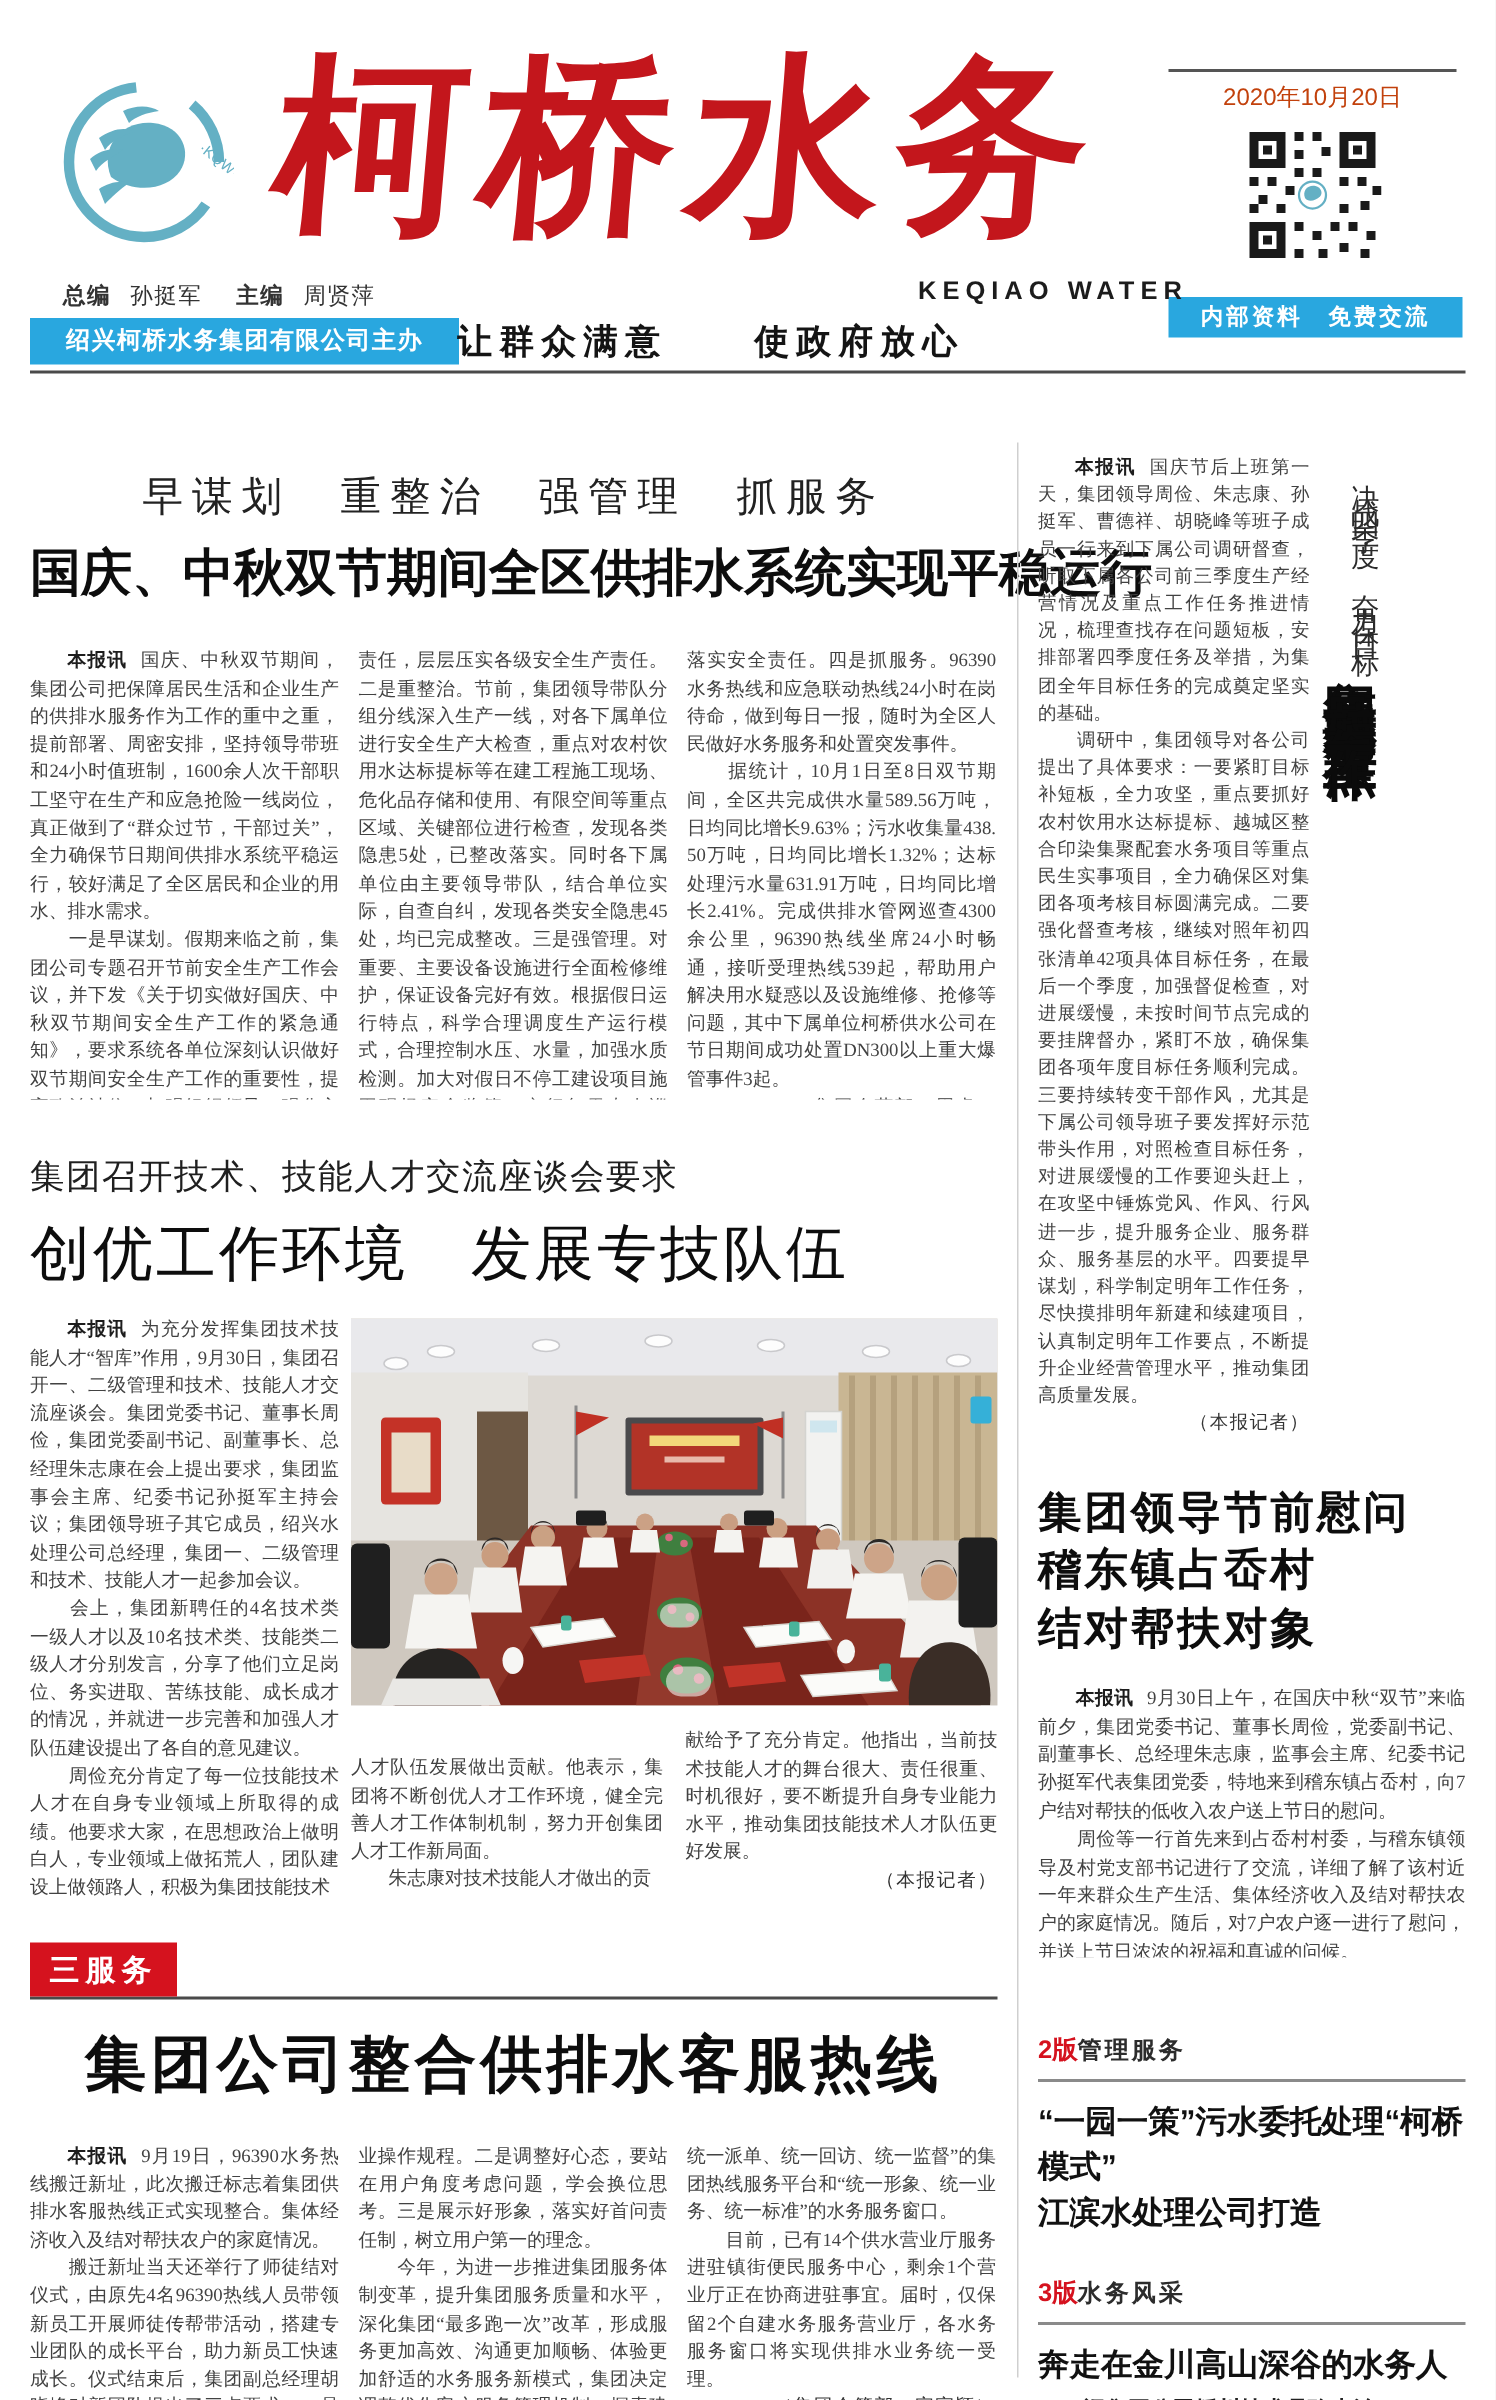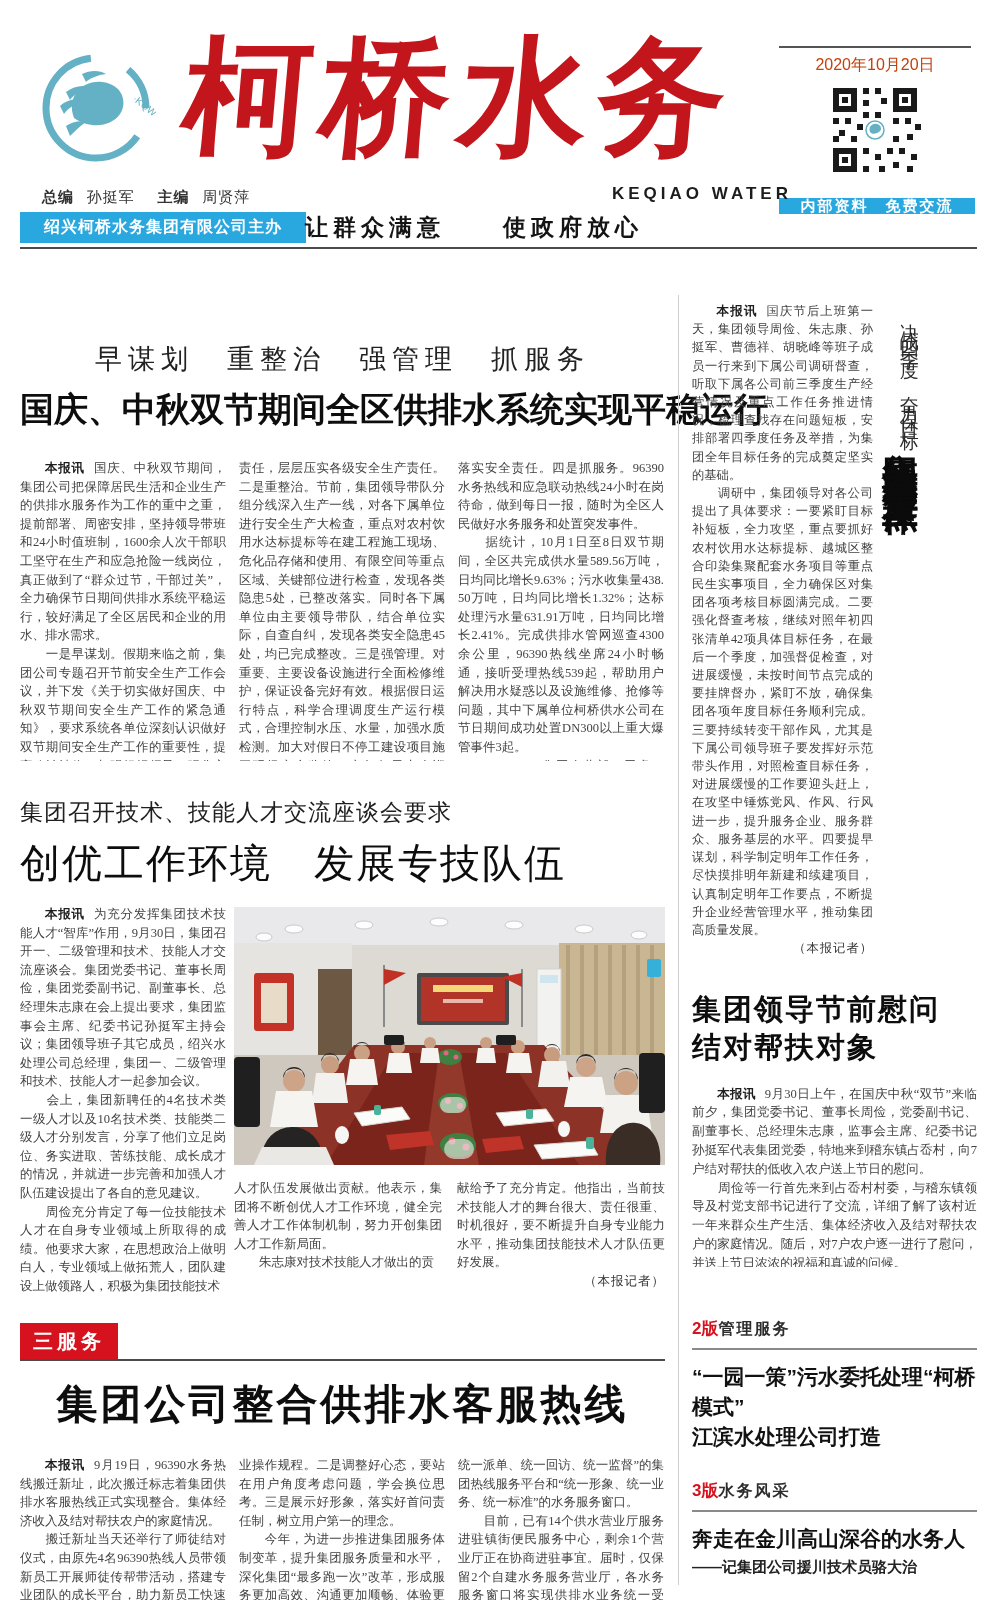--- a/index.html
+++ b/index.html
@@ -22,21 +22,21 @@
   .mast-right{position:absolute;right:22px;top:40px;width:200px;text-align:center;}
   .issue-line{font-family:"Liberation Sans","DejaVu Sans",sans-serif;color:#1a1a1a;
     display:flex;align-items:baseline;justify-content:center;gap:2px;}
   .issue-prefix,.issue-suffix{font-size:21px;font-weight:bold;}
   .issue-no{font-size:46px;line-height:40px;font-weight:bold;color:#d5121e;
     font-family:"Liberation Sans","DejaVu Sans",sans-serif;}
   .issue-rule{height:0;border-top:2px solid #555;margin:6px 4px 7px 4px;}
   .mast-date{font-size:16px;color:#c2410c;font-family:"Liberation Sans","DejaVu Sans",sans-serif;}
   .qr{margin-top:8px;display:inline-block;}
   .internal-box{
-    position:absolute;right:22px;top:198px;width:196px;height:16px;
+    position:absolute;right:22px;top:198px;width:196px;height:27px;
     background:#29a7df;color:#fff;font-weight:bold;font-size:15px;
     font-family:"Liberation Sans","DejaVu Sans",sans-serif;
     display:flex;align-items:center;justify-content:center;letter-spacing:2px;
   }
   .editors{position:absolute;left:42px;top:188px;font-size:15px;color:#333;letter-spacing:1px;}
   .editors b{font-family:"Liberation Sans","DejaVu Sans",sans-serif;margin-right:8px;}
   .editors span{margin-right:18px;}
   .mast-en{position:absolute;left:612px;top:184px;font-size:17px;font-weight:bold;
     color:#1c1c1c;letter-spacing:4px;font-family:"Liberation Sans","DejaVu Sans",sans-serif;}
   .publisher-bar{
@@ -57,36 +57,36 @@
   .col-right{position:absolute;left:672px;top:0;width:285px;}
 
   
   .btxt{font-size:12.5px;line-height:18.6px;text-align:justify;word-break:break-all;color:#424242;}
   .btxt p{margin:0;}
   .p-lead{text-indent:2em;}
   .lead-tag{font-weight:bold;color:#1d1d1d;margin-right:9px;font-family:"Liberation Sans","DejaVu Sans",sans-serif;font-size:12.5px;}
   .byline{text-align:right;color:#333;letter-spacing:1px;margin-top:4px;}
 
   
-  .a1-kicker{margin-top:91px;text-align:center;font-size:27px;color:#222;letter-spacing:6px;
+  .a1-kicker{margin-top:63px;text-align:center;font-size:27px;color:#222;letter-spacing:6px;
     font-family:"Liberation Serif","DejaVu Serif",serif;}
   .a1-head{margin-top:10px;text-align:center;font-size:34px;font-weight:bold;color:#0d0d0d;
     font-family:"Liberation Sans","DejaVu Sans",sans-serif;letter-spacing:0px;white-space:nowrap;}
   .a1-body{margin-top:26px;display:flex;gap:13px;height:302px;overflow:hidden;}
   .a1-body .bcol{width:206px;}
 
   
   .a3-kicker{margin-top:36px;font-size:23px;color:#1f1f1f;letter-spacing:1px;
     font-family:"Liberation Sans","DejaVu Sans",sans-serif;}
   .a3-head{margin-top:8px;font-size:40px;font-weight:normal;color:#0d0d0d;letter-spacing:2px;
     font-family:"Liberation Sans","DejaVu Sans",sans-serif;white-space:nowrap;}
   .a3-body{position:relative;margin-top:14px;height:392px;}
   .a3-col1{position:absolute;left:0;top:0;width:206px;height:392px;overflow:hidden;}
   .a3-photo{position:absolute;left:214px;top:2px;width:431px;height:258px;overflow:hidden;background:#dad5cf;}
-  .a3-colB{position:absolute;left:214px;top:274px;width:208px;height:112px;overflow:hidden;}
+  .a3-colB{position:absolute;left:214px;top:292px;width:208px;height:112px;overflow:hidden;}
   .a3-colC{position:absolute;left:437px;top:274px;width:208px;height:112px;overflow:hidden;}
 
   
   .a5-badge-row{margin-top:20px;position:relative;height:42px;border-bottom:2px solid #4a4a4a;}
   .a5-badge{position:absolute;left:0;bottom:0;width:98px;height:36px;background:#d5121e;color:#fff;
     font-family:"Liberation Sans","DejaVu Sans",sans-serif;font-weight:bold;font-size:20px;
     letter-spacing:4px;display:flex;align-items:center;justify-content:center;}
   .a5-head{margin-top:16px;text-align:center;font-size:41px;font-weight:bold;color:#0d0d0d;
     font-family:"Liberation Sans","DejaVu Sans",sans-serif;letter-spacing:3px;white-space:nowrap;}
   .a5-body{margin-top:24px;display:flex;gap:13px;height:198px;overflow:hidden;}
@@ -431,20 +431,21 @@
         </div>
         <div class="a2-vert">
           <div class="a2-kicker">决战四季度　奋力保目标</div>
           <div class="a2-headline">集团领导节后调研督查年度重点工作</div>
         </div>
       </article>
 
       <article class="a4">
         <div class="a4-head">
           <div>集团领导节前慰问</div>
+          <div>稽东镇占岙村</div>
           <div>结对帮扶对象</div>
         </div>
         <div class="a4-body btxt">
           <p class="p-lead"><span class="lead-tag">本报讯</span><span>9月30日上午，在国庆中秋“双节”来临前夕，集团党委书记、董事长周俭，党委副书记、副董事长、总经理朱志康，监事会主席、纪委书记孙挺军代表集团党委，特地来到稽东镇占岙村，向7户结对帮扶的低收入农户送上节日的慰问。</span></p>
           <p>　　周俭等一行首先来到占岙村村委，与稽东镇领导及村党支部书记进行了交流，详细了解了该村近一年来群众生产生活、集体经济收入及结对帮扶农户的家庭情况。随后，对7户农户逐一进行了慰问，并送上节日浓浓的祝福和真诚的问候。</p>
 
         </div>
       </article>
 
       <section class="digest">

